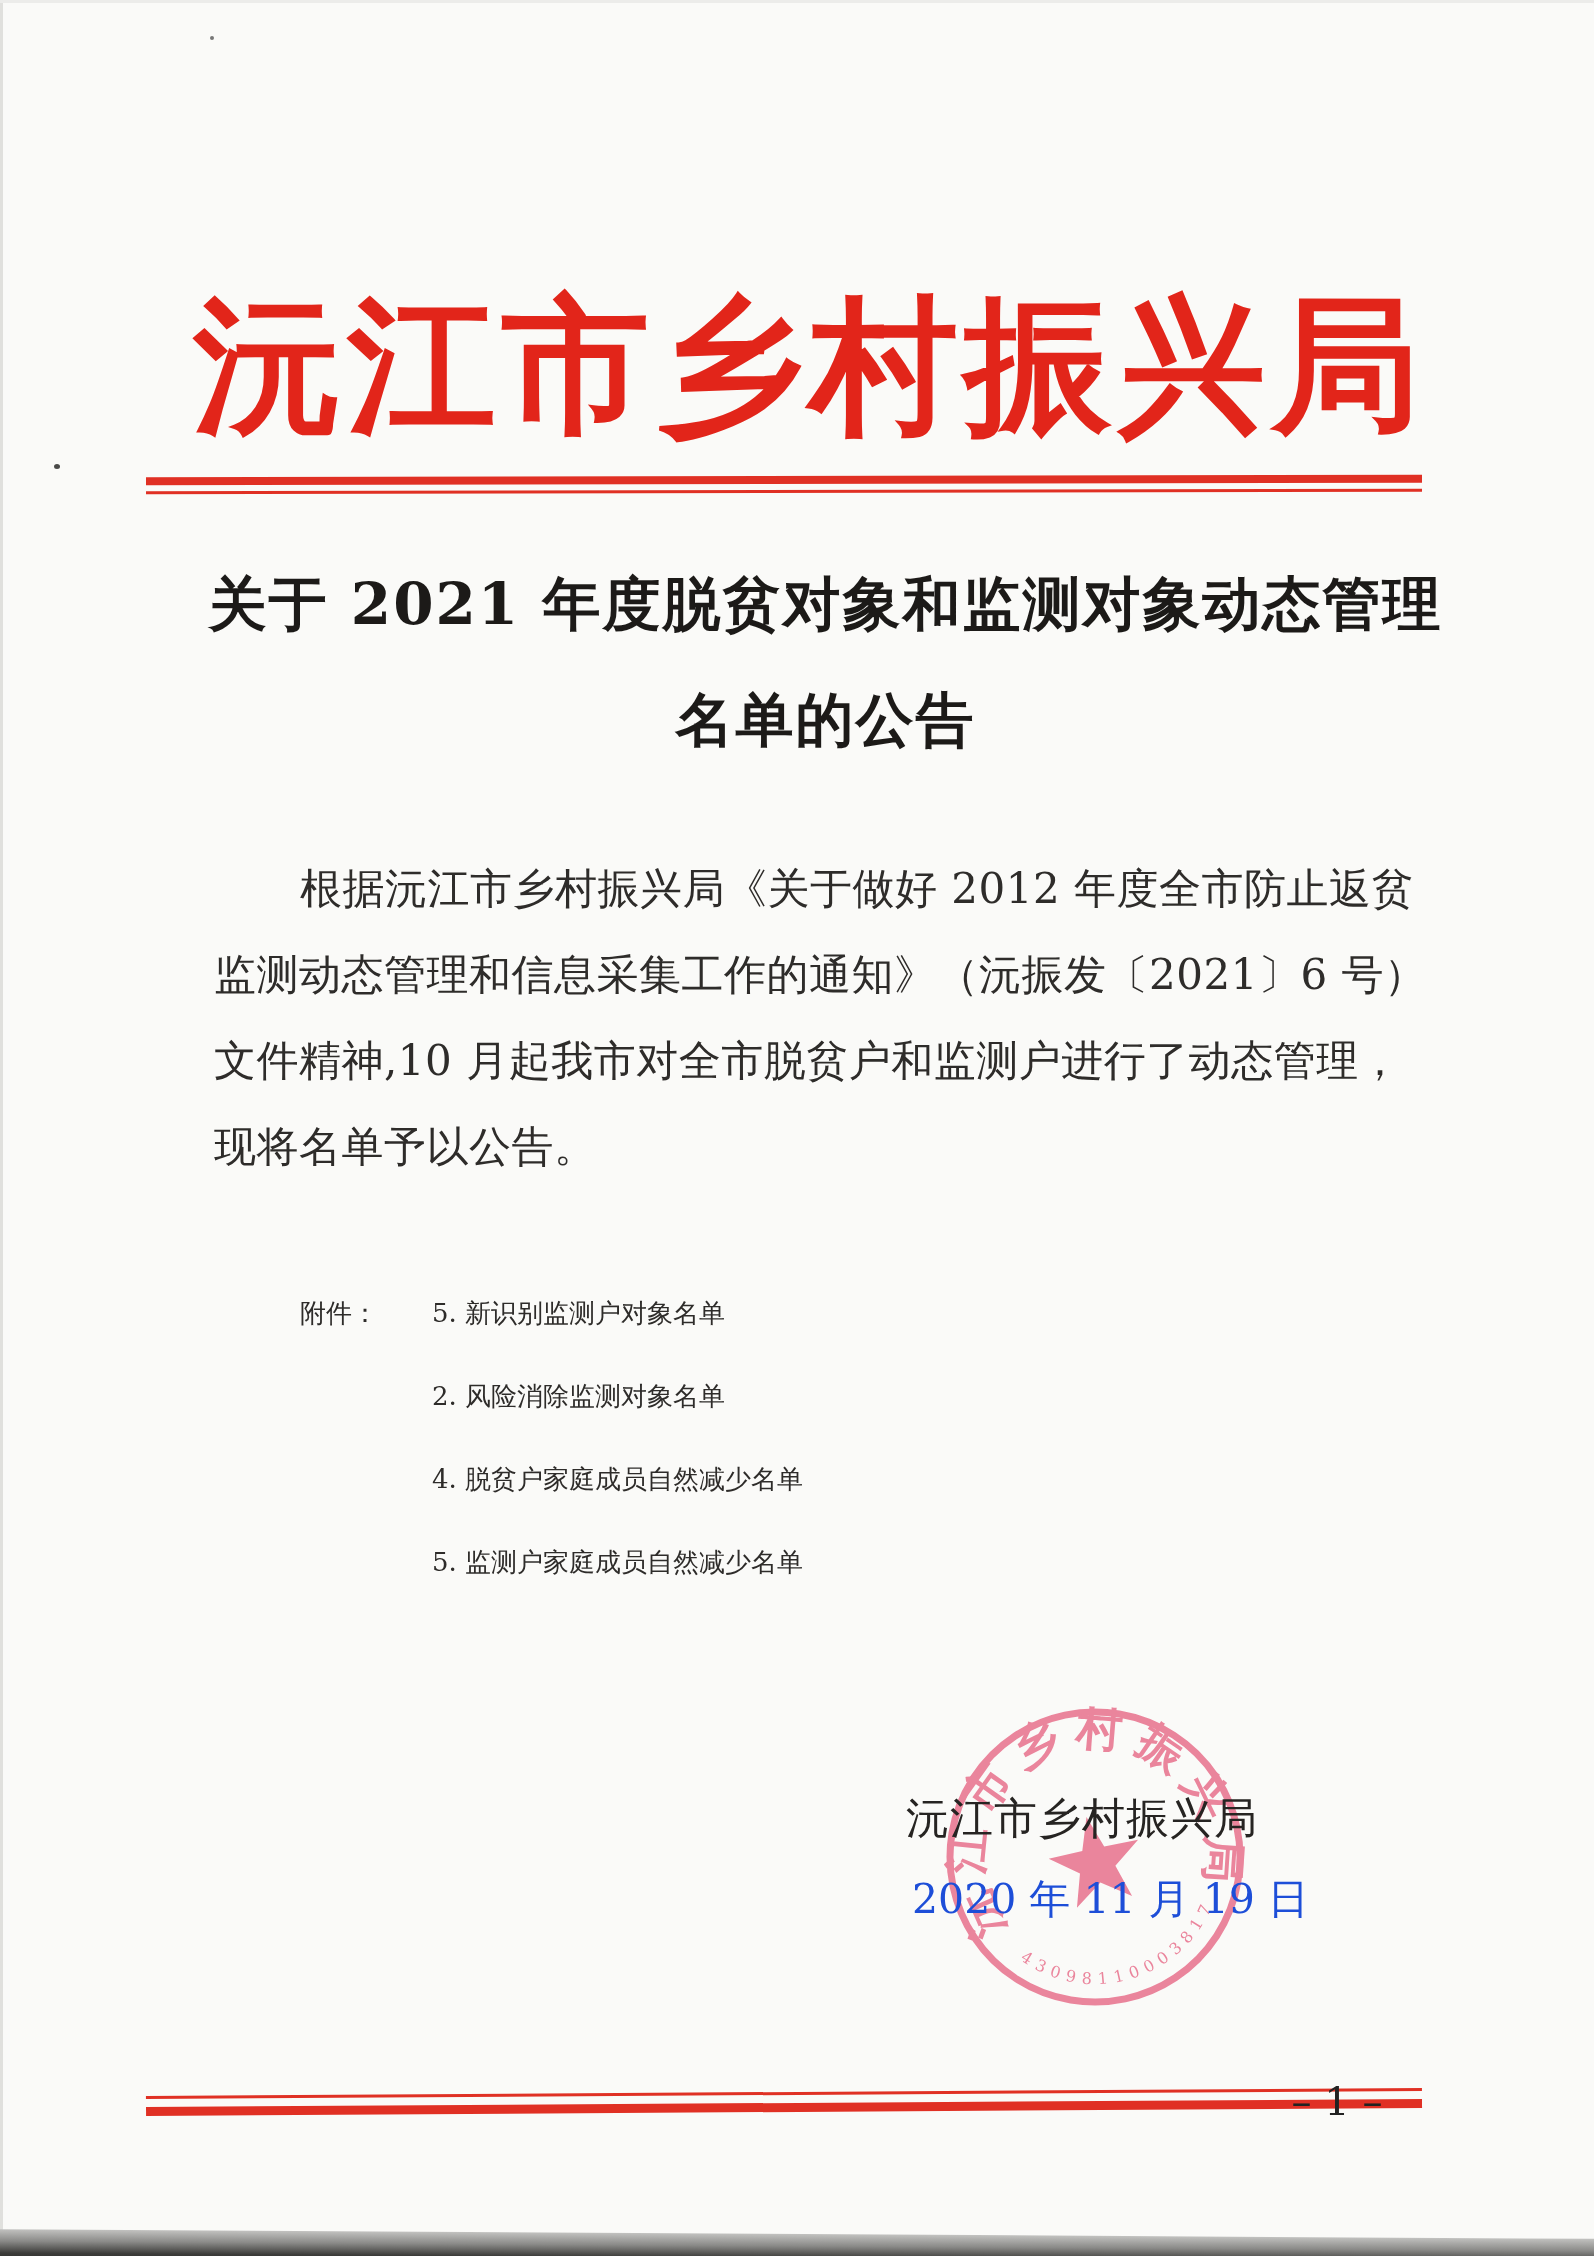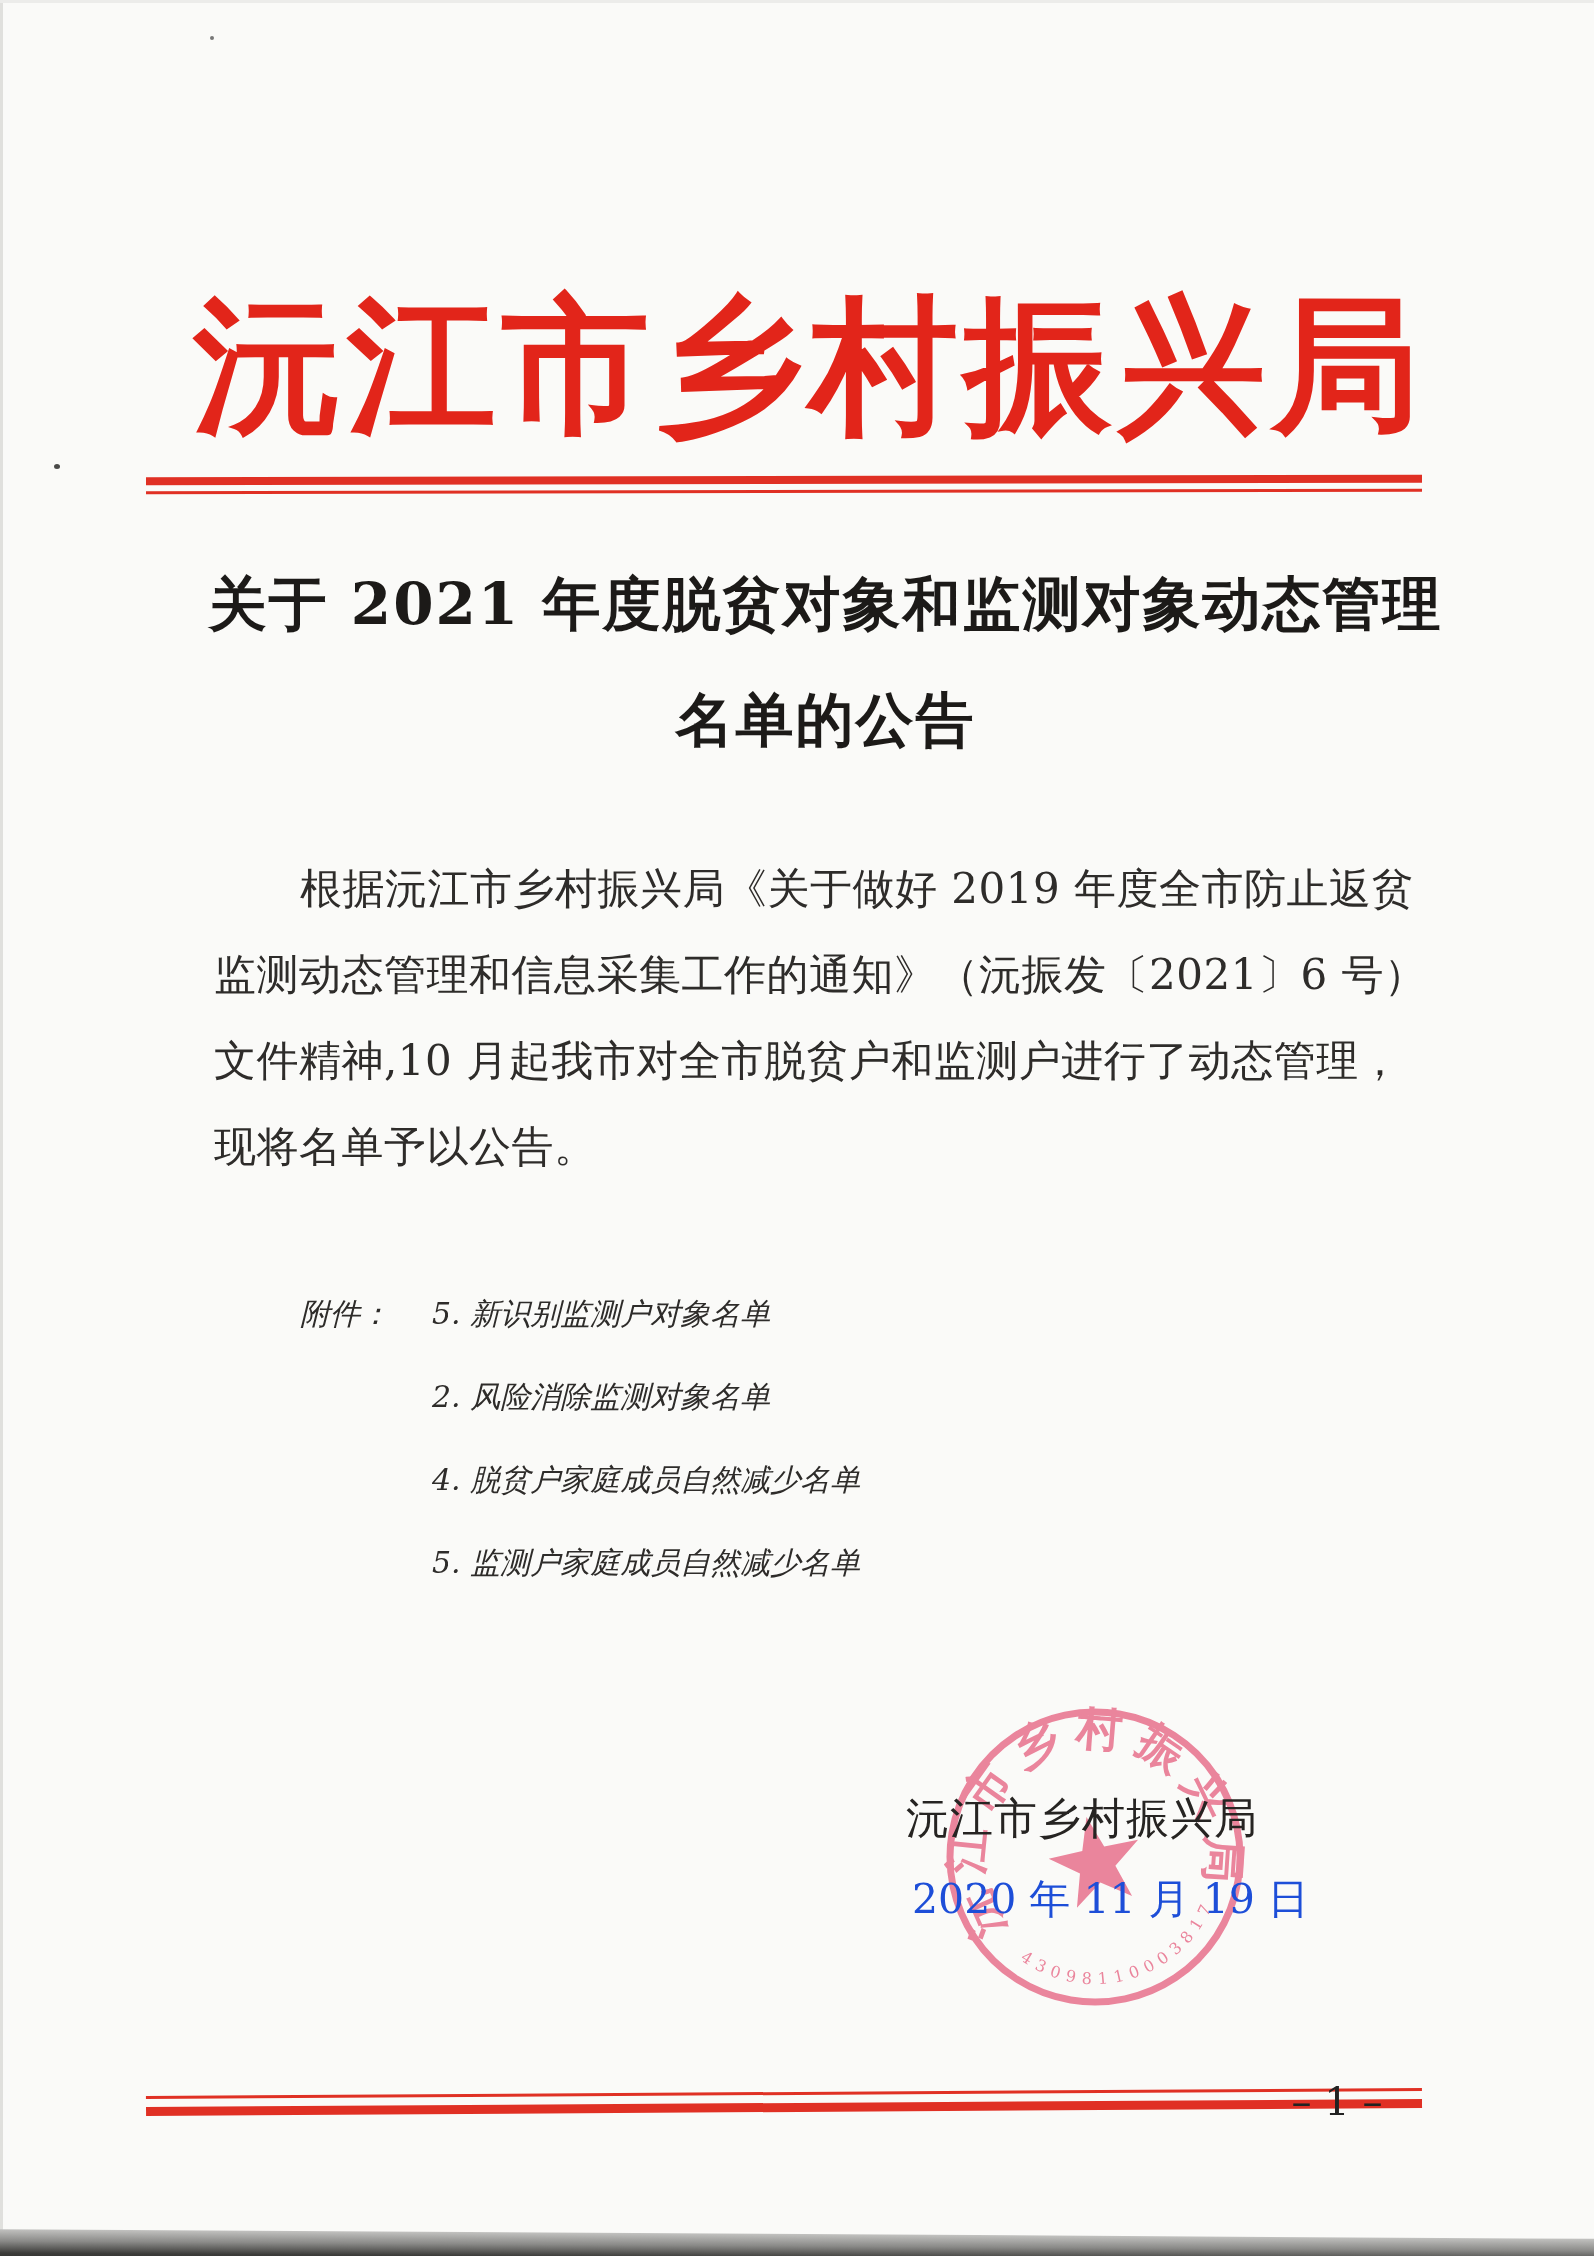--- a/index.html
+++ b/index.html
@@ -44,21 +44,21 @@
   .body-block{
     position:absolute;left:214px;top:846px;
     font-size:42px;line-height:86px;color:#2e2c2a;
     letter-spacing:0.5px;white-space:nowrap;
   }
   .body-line.first{text-indent:86px;}
 
   
   .attachments{
     position:absolute;left:300px;top:1272px;
-    font-size:30px;line-height:83px;color:#2e2c2a;white-space:nowrap;font-style:italic;
+    font-size:26px;line-height:83px;color:#2e2c2a;white-space:nowrap;
   }
   .arow{display:flex;}
   .alabel{display:inline-block;width:132px;}
   .aitem{display:inline-block;}
 
   
   .sig-org{position:absolute;left:906px;top:1790px;font-size:43px;color:#262422;
     letter-spacing:1px;z-index:3;white-space:nowrap;}
   .sig-date{position:absolute;left:912px;top:1872px;font-size:41px;color:#1d4ed8;
     z-index:3;white-space:nowrap;}
@@ -94,21 +94,21 @@
   <div class="header-title">沅江市乡村振兴局</div>
   <div class="rule-top">
     <div class="thick"></div>
     <div class="thin"></div>
   </div>
 
   <div class="doc-title l1">关于 2021 年度脱贫对象和监测对象动态管理</div>
   <div class="doc-title l2">名单的公告</div>
 
   <div class="body-block">
-    <div class="body-line first">根据沅江市乡村振兴局《关于做好 2019 年度全市防止返贫</div>
+    <div class="body-line first">根据沅江市乡村振兴局《关于做好 2012 年度全市防止返贫</div>
     <div class="body-line">监测动态管理和信息采集工作的通知》（沅振发〔2021〕6 号）</div>
     <div class="body-line">文件精神,10 月起我市对全市脱贫户和监测户进行了动态管理，</div>
     <div class="body-line">现将名单予以公告。</div>
   </div>
 
   <div class="attachments">
     <div class="arow">
       <span class="alabel">附件：</span>
       <span class="aitem">5. 新识别监测户对象名单</span>
     </div>

